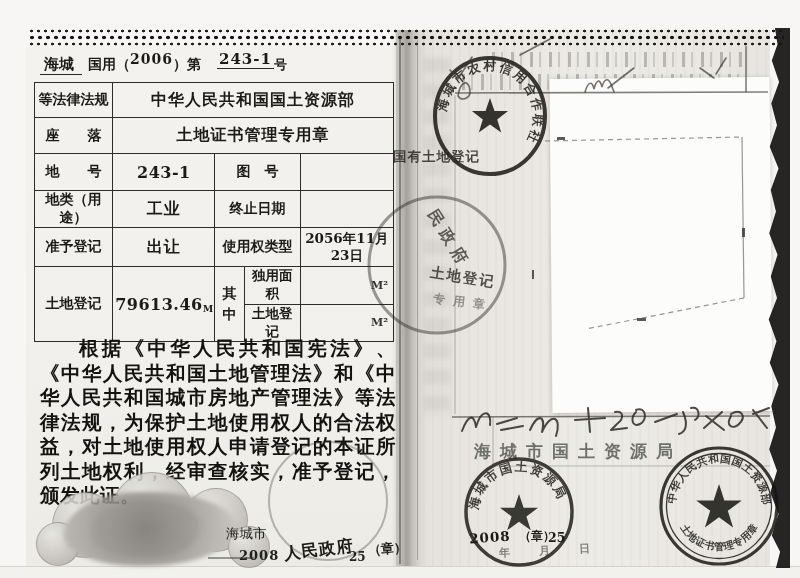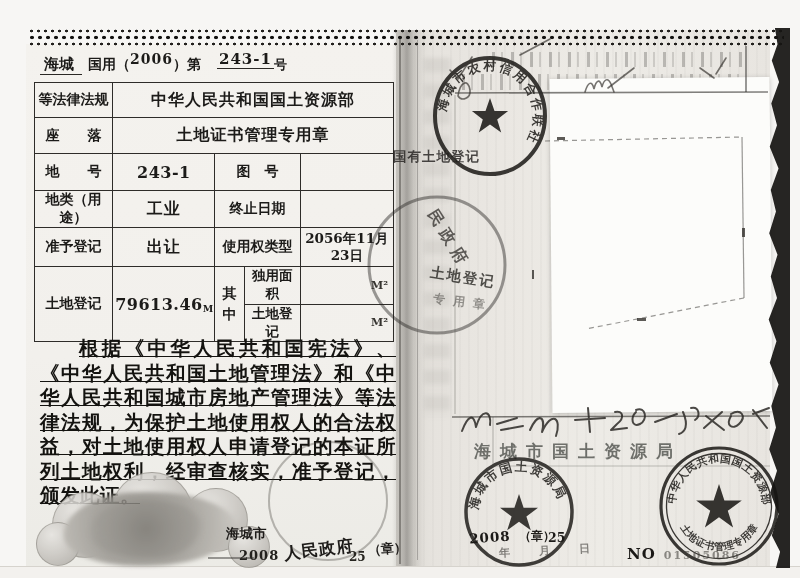--- a/index.html
+++ b/index.html
@@ -50,38 +50,38 @@
   .cert-table .val{font-size:16px;letter-spacing:1px;}
   .cert-table .val-sm{font-size:13.5px;letter-spacing:0;line-height:1.25;}
   .cert-table .qz{font-size:14px;line-height:1.5;word-break:break-all;padding:16px 6px;}
   .cert-table .sub-lbl{font-size:13.5px;letter-spacing:0;}
   .cert-table .unit-cell{text-align:right;font-size:11px;padding-right:5px;color:#35332f;}
   .cert-table .num{font-size:16px;letter-spacing:.5px;}
   .cert-table .unit-sup{font-size:9.5px;vertical-align:-2px;}
 
   
   .declaration{left:40px;top:337px;width:356px;height:142px;z-index:2;color:#141310;
-    font-size:19.5px;line-height:1.26;font-weight:700;text-align:justify;text-indent:2em;letter-spacing:.5px;text-decoration:underline;}
+    font-size:19.5px;line-height:1.26;font-weight:700;text-align:justify;text-indent:2em;letter-spacing:.5px;}
 
   
   .emblem{left:36px;top:466px;width:238px;height:106px;z-index:2;opacity:.85;}
   .emblem .orb{position:absolute;border-radius:50%;
     background:radial-gradient(circle at 35% 28%,#e6e4e0 0%,#c6c3be 55%,#a9a6a0 100%);
     border:1px solid rgba(120,117,110,.55);}
   .emblem .mass{position:absolute;left:28px;top:26px;width:172px;height:74px;
     border-radius:48% 52% 55% 45% / 60% 50% 55% 42%;
     background:radial-gradient(circle at 45% 45%,#87847e 0%,#9b9892 45%,#b3b0aa 75%,rgba(179,176,170,0) 100%);
     filter:blur(2px);}
   .emblem .mass2{position:absolute;left:55px;top:34px;width:110px;height:58px;
     border-radius:50% 50% 45% 55% / 55% 45% 60% 40%;
     background:radial-gradient(circle at 50% 50%,#76736d 0%,#8d8a84 60%,rgba(141,138,132,0) 100%);
     filter:blur(2.5px);}
 
   
-  .issuer-city{left:226px;top:525px;font-size:13.5px;font-weight:700;color:#1e1c1a;z-index:3;}
+  .issuer-city{left:226px;top:525px;font-size:13.5px;font-weight:400;color:#1e1c1a;z-index:3;}
   .issuer-year{left:239px;top:548px;font-size:13px;font-weight:700;color:#22201d;z-index:3;letter-spacing:1px;}
   .issuer-gov{left:284px;top:539px;font-size:16.5px;font-weight:700;color:#1e1c1a;z-index:3;transform:rotate(-7deg);letter-spacing:1px;}
   .issuer-day{left:349px;top:550px;font-size:12px;font-weight:700;color:#26241f;z-index:3;}
   .issuer-seal-note{left:368px;top:540px;font-size:13px;font-weight:700;color:#1e1c1a;z-index:3;transform:rotate(-5deg);}
   .issuer-circle{left:268px;top:441px;width:116px;height:116px;border-radius:50%;
     border:2.5px solid rgba(55,52,48,.32);z-index:2;}
 
   
   .faded-row{z-index:2;filter:blur(.4px);opacity:.75;
     background:repeating-linear-gradient(90deg,rgba(86,84,80,.45) 0 3px,transparent 3px 9px,rgba(86,84,80,.28) 9px 11px,transparent 11px 19px);}
@@ -249,23 +249,20 @@
   <svg class="stamp st-ministry" viewBox="0 0 124 124">
     <circle class="ring" cx="62" cy="62" r="58" stroke-width="3.2"></circle>
     <circle class="ring" cx="62" cy="62" r="52.5" stroke-width="1.3"></circle>
     <path id="arcMinTop" d="M 62,62 m -44,0 a 44,44 0 1,1 88,0" fill="none"></path>
     <path id="arcMinBot" d="M 22.1,80.6 A 44,44 0 0,0 101.9,80.6" fill="none"></path>
     <text class="stamp-text" font-size="10.8" letter-spacing="0.5"><textPath href="#arcMinTop" startOffset="2">中华人民共和国国土资源部</textPath></text>
     <text class="stamp-text" font-size="10" letter-spacing="0.5"><textPath href="#arcMinBot" startOffset="3">土地证书管理专用章</textPath></text>
     <polygon class="star" points="62,40 67.4,56.6 84.8,56.6 70.8,66.8 76.1,83.4 62,73.2 47.9,83.4 53.2,66.8 39.2,56.6 56.6,56.6"></polygon>
   </svg>
 
-  <div class="abs serial">
-    <span>NO</span><span class="no-num">01505086</span>
-  </div>
 
   <div class="abs fold"></div>
   <div class="abs fold-line1"></div>
   <div class="abs fold-line2"></div>
 
   <svg class="abs overlay-ink" viewBox="0 0 800 578">
     <g>
       <line class="rule" x1="455" y1="93" x2="768" y2="92"></line>
       <line class="rule" x1="746" y1="46" x2="746" y2="92"></line>
       <line class="rule" x1="452" y1="417" x2="770" y2="416"></line>

